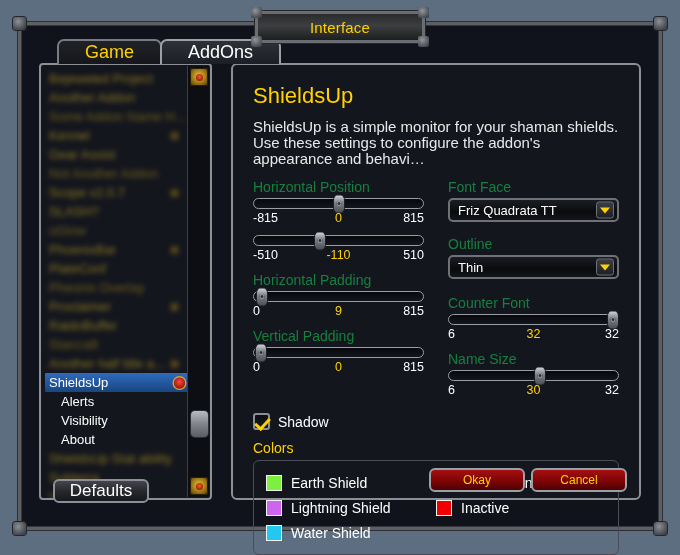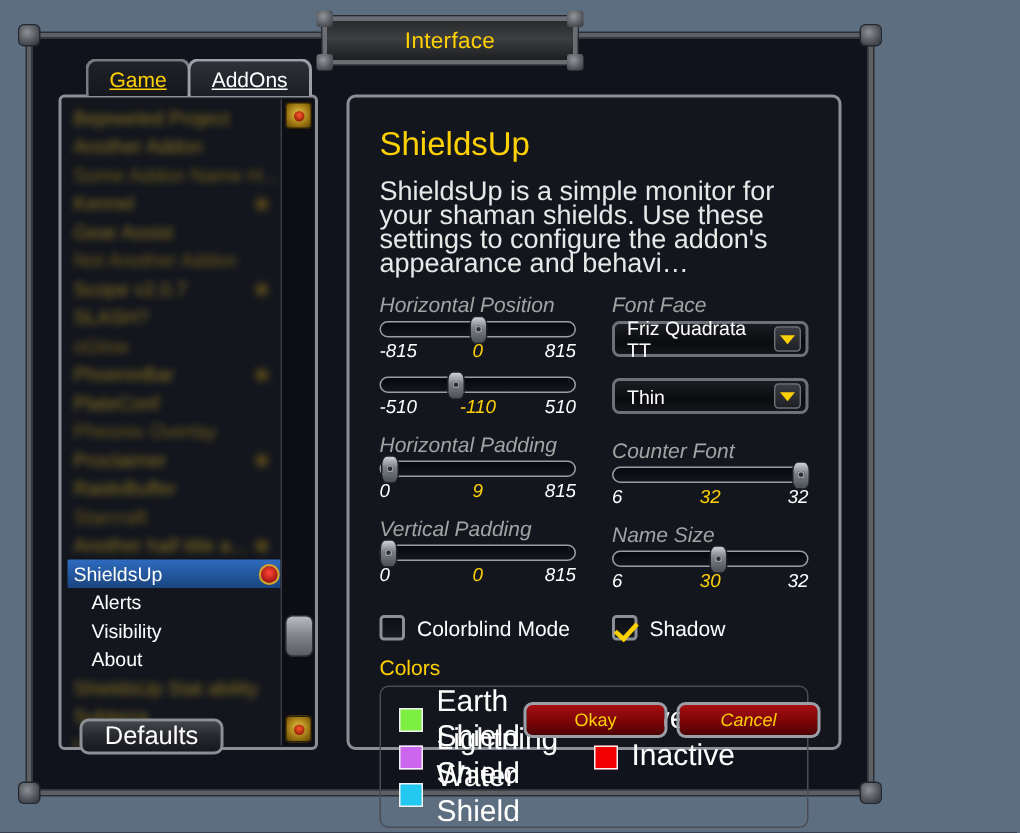--- a/index.html
+++ b/index.html
@@ -9,21 +9,21 @@
     background: #5d6e80;
     font-family: "Liberation Sans", sans-serif;
     overflow: hidden;
     position: relative;
   }
 
   
   #window-frame {
     position: absolute;
     left: 18px; top: 22px;
-    width: 564px; height: 508px;
+    width: 644px; height: 508px;
     background: #10131c;
     border: 3px solid #5d5f63;
     border-radius: 3px;
     box-shadow: 0 0 0 1px #2b2e36, inset 0 0 0 1px #34373f;
   }
   .frame-nub {
     position: absolute; width: 13px; height: 13px;
     background: radial-gradient(circle at 40% 35%, #8d9094 0%, #55585e 55%, #2d3036 100%);
     border-radius: 3px;
     box-shadow: 0 0 0 1px #23262c;
@@ -53,28 +53,27 @@
   .tnub-tr { right: -7px; top: -7px; }
   .tnub-bl { left: -7px; bottom: -7px; }
   .tnub-br { right: -7px; bottom: -7px; }
   #title-text {
     color: #ffd100; font-size: 15px; letter-spacing: .2px;
   }
 
   
   #tab-row { position: absolute; left: 36px; top: 14px; display: flex; z-index: 12; }
   .tab {
-    height: 25px; padding: 0 14px;
-    display: flex; align-items: center; justify-content: center;
-    font-size: 14px;
+    height: 25px; padding: 0 26px;
+    display: flex; align-items: center; justify-content: center;
+    font-size: 18px;
     border: 2px solid #787b80;
     border-bottom: none;
     border-radius: 7px 7px 0 0;
     margin-right: -2px;
-    text-decoration: underline;
   }
   .tab-inactive {
     background: linear-gradient(180deg, #202228 0%, #15171d 100%);
     color: #ffd100;
   }
   .tab-active {
     background: linear-gradient(180deg, #2e3138 0%, #1b1e25 100%);
     color: #ffffff;
     z-index: 3;
     border-color: #9da0a6;
@@ -157,30 +156,30 @@
     left: 210px; top: 38px;
     right: 18px; height: 437px;
     background: #14161e;
     border: 2px solid #8c8f95;
     border-radius: 6px;
     padding: 18px 20px 0 20px;
   }
 
   #panel-title { color: #ffd100; font-size: 22px; margin-bottom: 10px; }
   #panel-desc {
-    color: #e8e8e8; font-size: 18px; line-height: 16px;
+    color: #e8e8e8; font-size: 15px; line-height: 16px;
     margin-bottom: 12px; max-width: 400px;
   }
 
   .two-col { display: flex; gap: 24px; }
   .col { width: 196px; }
 
   
   .ctl { margin-bottom: 10px; }
-  .ctl-label { color: #a3a3a3; font-size: 14px; margin-bottom: 3px; font-style: italic; }
+  .ctl-label { color: #15803d; font-size: 14px; margin-bottom: 3px; }
   .slider-track {
     height: 11px; border-radius: 6px;
     background: linear-gradient(180deg, #07080c 0%, #14161d 100%);
     border: 1px solid #9a9da3;
     position: relative;
   }
   .slider-thumb {
     position: absolute; top: 50%; width: 10px; height: 17px;
     transform: translate(-50%, -50%);
     background: linear-gradient(180deg, #cfd2d6 0%, #7f8389 40%, #4a4e55 100%);
@@ -191,21 +190,21 @@
     content: ""; position: absolute; left: 50%; top: 50%;
     transform: translate(-50%,-50%);
     width: 5px; height: 5px; border-radius: 50%;
     background: #2c3036; box-shadow: inset 0 0 0 1px #9ba0a6;
   }
   .slider-vals {
     display: flex; justify-content: space-between; align-items: baseline;
     font-size: 12.5px; color: #ffffff; margin-top: 2px;
   }
   .slider-vals .mid { color: #ffd100; position: absolute; left: 50%; transform: translateX(-50%); }
-  .slider-vals-wrap { position: relative; font-style: italic; }
+  .slider-vals-wrap { position: relative; }
 
   
   .dropdown {
     height: 24px; position: relative;
     background: linear-gradient(180deg, #1b1d22 0%, #0a0b0f 60%, #141619 100%);
     border: 2px solid #6e7278;
     border-radius: 5px;
     display: flex; align-items: center;
     padding: 0 28px 0 8px;
     color: #ffffff; font-size: 13px;
@@ -246,41 +245,41 @@
     border: 1px solid #4a4d55; border-radius: 6px;
     padding: 9px 12px;
     display: flex;
   }
   .color-col { width: 198px; }
   .color-row { display: flex; align-items: center; gap: 9px; height: 25px; }
   .swatch {
     width: 16px; height: 16px; flex: none;
     border: 1px solid #f2f2f2;
   }
-  .color-name { color: #ffffff; font-size: 20px; }
+  .color-name { color: #ffffff; font-size: 14px; }
 
   
   #btn-defaults {
     position: absolute; left: 32px; bottom: 24px;
     width: 96px; height: 24px;
     background: linear-gradient(180deg, #43464c 0%, #26282e 50%, #17191e 100%);
     border: 2px solid #8c8f95; border-radius: 6px;
     color: #ffffff; font-size: 17px;
     display: flex; align-items: center; justify-content: center;
   }
   .btn-red {
     position: absolute; bottom: 35px;
     width: 96px; height: 24px;
     background: linear-gradient(180deg, #a50f12 0%, #7d0406 55%, #4d0103 100%);
     border: 2px solid #9aa0a6; border-radius: 6px;
     color: #ffd100; font-size: 12px;
     display: flex; align-items: center; justify-content: center;
   }
   #btn-okay { right: 134px; }
-  #btn-cancel { right: 32px; font-style: italic; }
+  #btn-cancel { right: 32px; }
 </style>
 </head>
 <body>
 
 <div id="window-frame">
   <div class="frame-nub nub-tl"></div>
   <div class="frame-nub nub-tr"></div>
   <div class="frame-nub nub-bl"></div>
   <div class="frame-nub nub-br"></div>
 
@@ -392,20 +391,21 @@
 
         <div class="ctl">
           <div class="ctl-label">Font Face</div>
           <div class="dropdown">
             <span>Friz Quadrata TT</span>
             <span class="dropdown-arrow"></span>
           </div>
         </div>
 
         <div class="ctl" style="margin-top:14px;">
+          <div class="ctl-label">Outline</div>
           <div class="dropdown">
             <span>Thin</span>
             <span class="dropdown-arrow"></span>
           </div>
         </div>
 
         <div class="ctl" style="margin-top:16px;">
           <div class="ctl-label">Counter Font</div>
           <div class="slider-track">
             <div class="slider-thumb" style="left: 97%;"></div>
@@ -426,26 +426,20 @@
             <span>6</span>
             <span class="mid">30</span>
             <span>32</span>
           </div>
         </div>
 
       </div>
     </div>
 
     <div class="two-col" style="margin-top:6px;">
-      <div class="col">
-        <div class="checkbox-row">
-          <span class="checkbox" id="cb-colorblind"></span>
-          <span class="checkbox-label">Colorblind Mode</span>
-        </div>
-      </div>
       <div class="col">
         <div class="checkbox-row">
           <span class="checkbox checked" id="cb-shadow"></span>
           <span class="checkbox-label">Shadow</span>
         </div>
       </div>
     </div>
 
     <div id="colors-label">Colors</div>
     <div id="colors-box">

